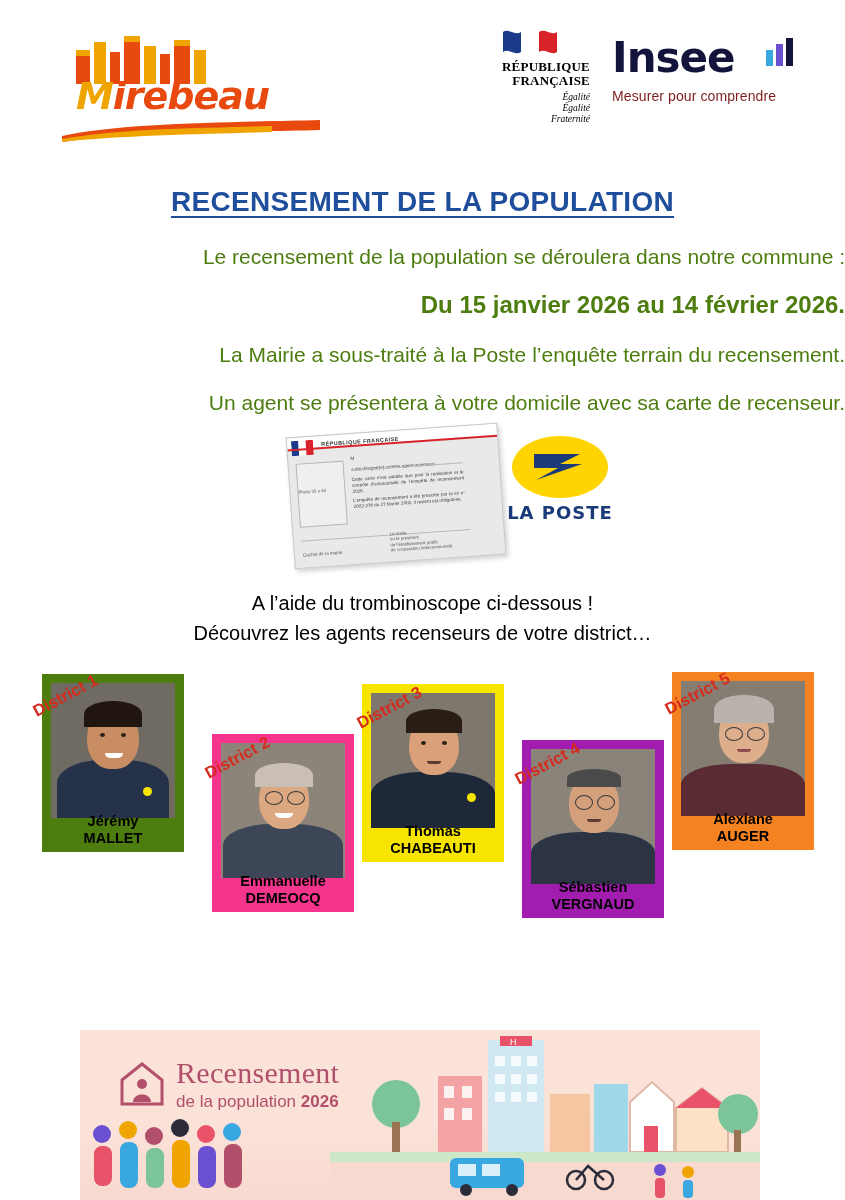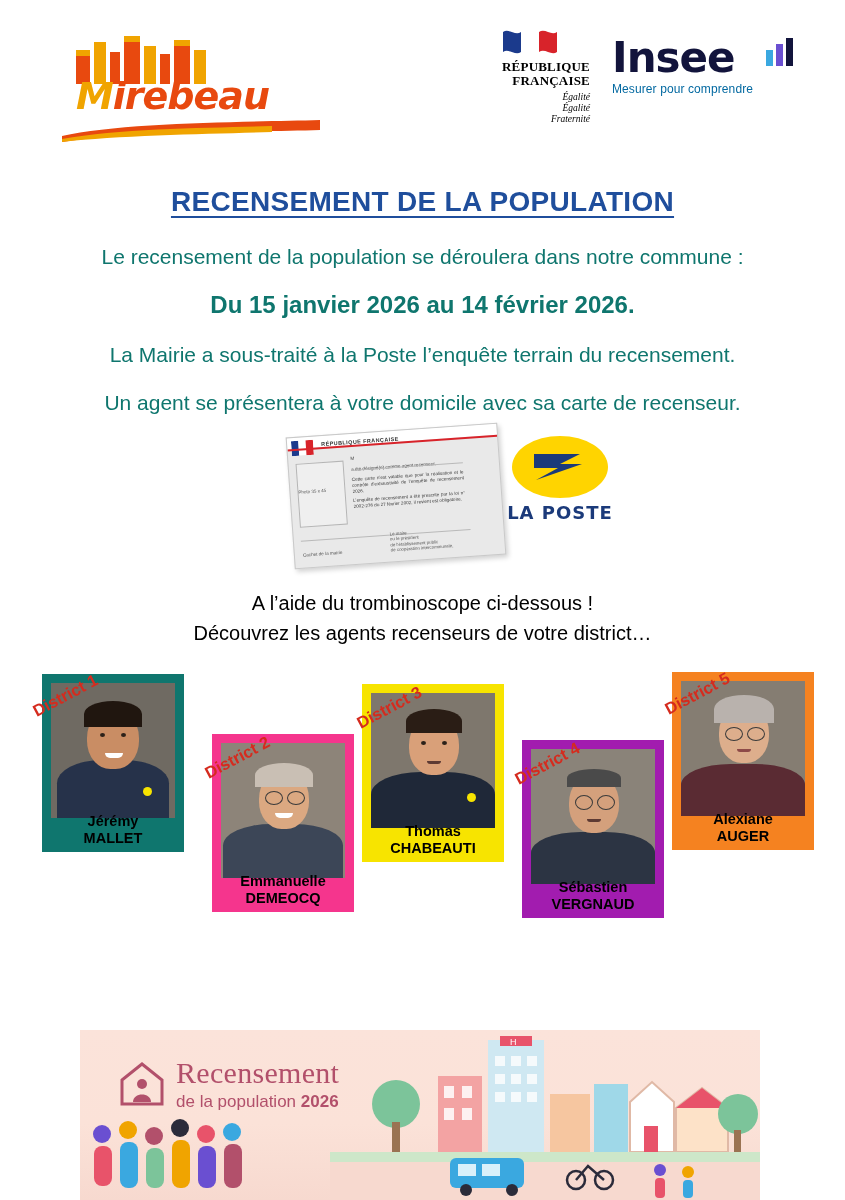--- a/index.html
+++ b/index.html
@@ -102,46 +102,46 @@
   }
   .insee-bars {
     position: absolute;
     right: 6px;
     top: 2px;
     width: 30px;
     height: 28px;
   }
   .insee-tag {
     font-family: "Liberation Sans", sans-serif;
-    font-size: 12px;
-    color: #0369a1;
-    margin-top: 2px;
+    font-size: 14px;
+    color: #7f1d1d;
+    margin-top: 8px;
     letter-spacing: .1px;
   }
 
   
   .main-title {
     text-align: center;
     font-family: "Liberation Sans", sans-serif;
     font-weight: bold;
     font-size: 28px;
     color: #1f4e9c;
     text-decoration: underline;
     text-underline-offset: 5px;
     letter-spacing: .3px;
     margin-top: 26px;
   }
 
   
   .para {
-    text-align: center;
+    text-align: right;
     font-size: 21px;
     line-height: 26px;
     margin-top: 26px;
-    color: #0f766e;
+    color: #4d7c0f;
   }
   .para.bold {
     font-weight: bold;
     font-size: 24px;
     margin-top: 22px;
   }
   .para.p3 { margin-top: 24px; }
   .para.p4 { margin-top: 22px; }
 
   
@@ -465,21 +465,21 @@
 </div>
 
 <div class="subtext">
   <div>A l’aide du trombinoscope ci-dessous !</div>
   <div>Découvrez les agents recenseurs de votre district…</div>
 </div>
 
 <div class="trombi">
 
   <div class="agent" style="left:42px; top:12px;">
-    <div class="frame" style="background:#0f766e;">
+    <div class="frame" style="background:#4d7c0f;">
       <div class="photo" style="background:#6f6a62;">
         <div class="torso" style="left:6px;bottom:0;width:112px;height:58px;background:#26324a;"></div>
         <div class="head" style="left:36px;top:24px;width:52px;height:62px;background:#c98d64;"></div>
         <div class="hair" style="left:33px;top:18px;width:58px;height:26px;background:#20160f;"></div>
         <div class="eye" style="left:49px;top:50px;"></div>
         <div class="eye" style="left:70px;top:50px;"></div>
         <div class="mouth" style="left:54px;top:70px;width:18px;background:#ffffff;height:5px;"></div>
         <div style="position:absolute;left:92px;top:104px;width:9px;height:9px;border-radius:50%;background:#f7e400;"></div>
       </div>
       <div class="name">

